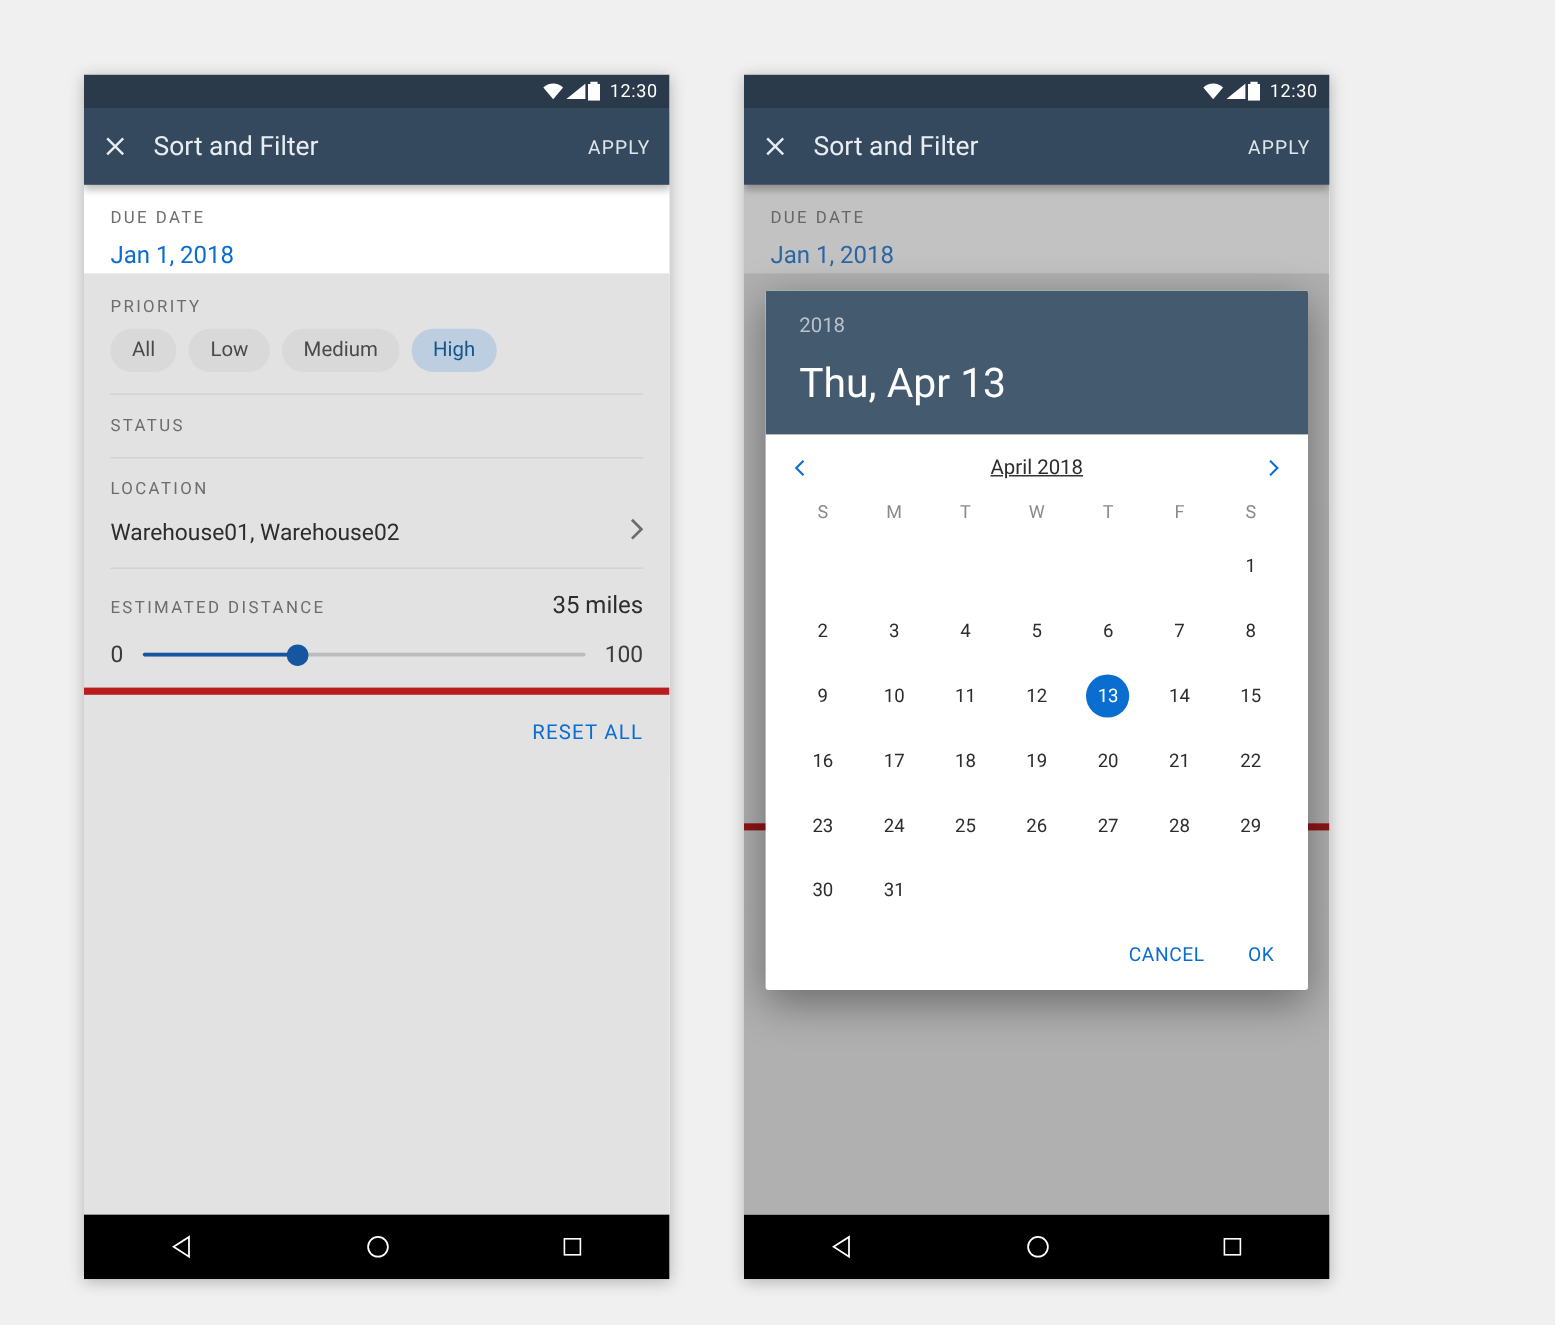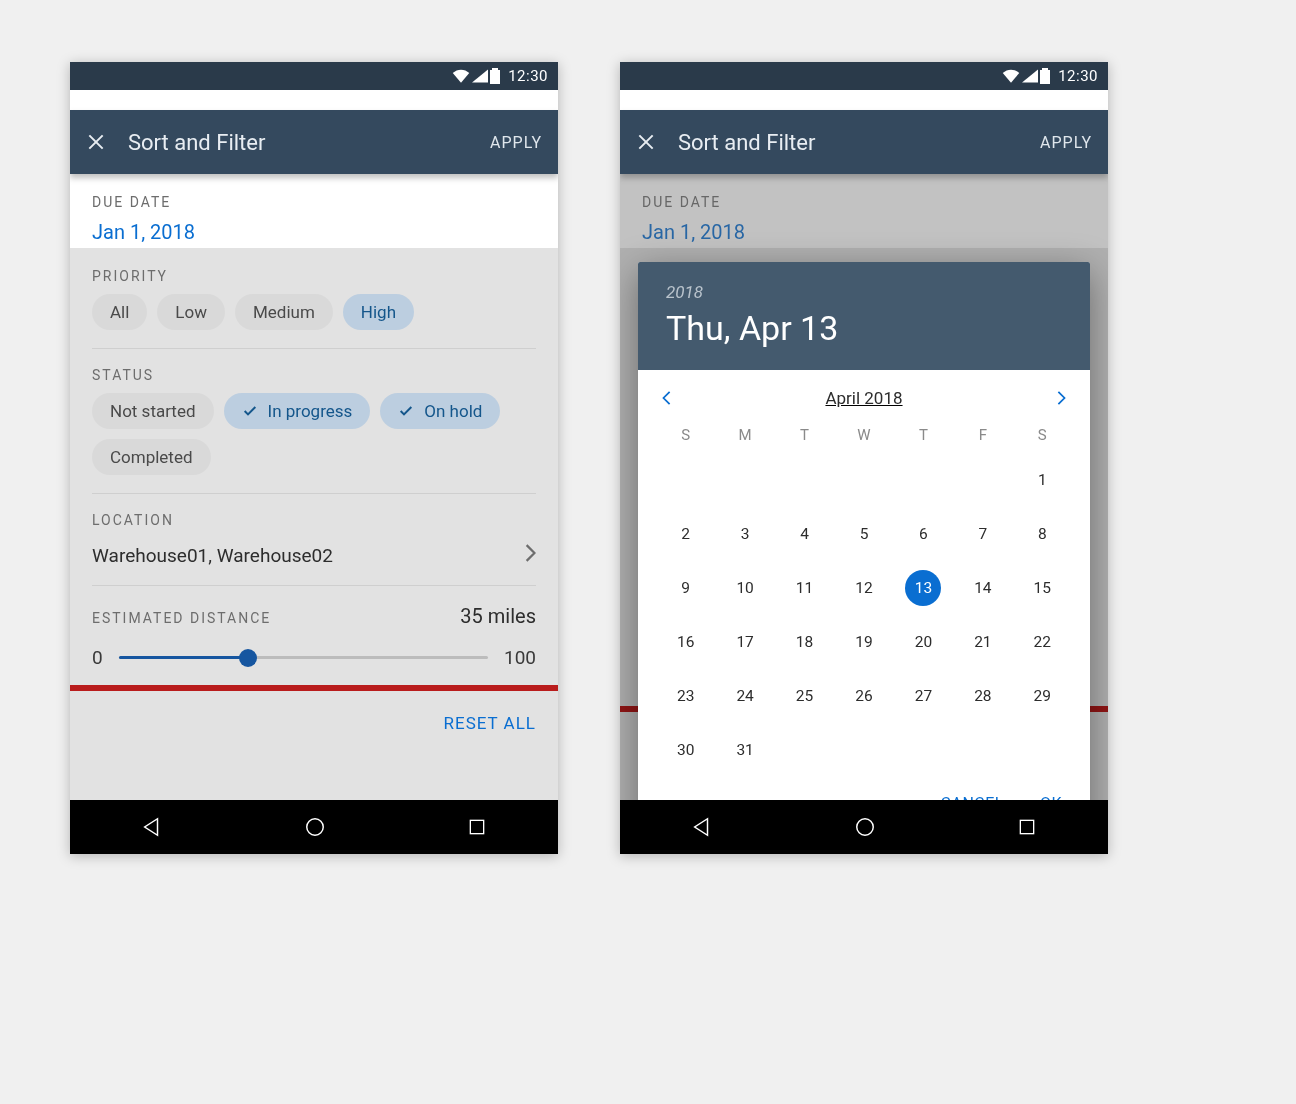--- a/index.html
+++ b/index.html
@@ -1,20 +1,20 @@
 <!DOCTYPE html>
 <html><head>
 <meta charset="utf-8">
 <style>
   * { box-sizing: border-box; margin: 0; padding: 0; font-family: -apple-system, BlinkMacSystemFont, "Segoe UI", Roboto, Helvetica, Arial, sans-serif; }
   body { background: #f0f0f0; width: 1296px; height: 1104px; position: relative; }
   .phone {
     position: absolute;
     width: 488px;
-    height: 792px;
+    height: 1004px;
     background: #fff;
     box-shadow: 0 2px 12px rgba(0,0,0,0.25);
     display: flex;
     flex-direction: column;
     overflow: hidden;
   }
   .phone.left { left: 70px; top: 62px; }
   .phone.right { left: 620px; top: 62px; }
 
   .statusbar {
@@ -35,21 +35,20 @@
     height: 64px;
     background: #34495e;
     color: #e8edf2;
     display: flex;
     align-items: center;
     padding: 0 16px;
     gap: 22px;
     box-shadow: 0 4px 6px rgba(0,0,0,0.25);
     position: relative;
     z-index: 2;
-    margin-top: 20px;
   }
   .appbar .title { font-size: 22px; flex: 1; font-weight: 400; }
   .appbar .apply { font-size: 16px; letter-spacing: 1px; color: #dfe6ec; }
   .xicon { width: 20px; height: 20px; }
 
   .content { flex: 1; background: #e2e2e2; position: relative; overflow: hidden; }
   .card { background: #fff; padding: 20px 22px 4px; }
   .grey-card { background: #e2e2e2; padding: 20px 22px 16px; }
 
   .section-label {
@@ -89,21 +88,21 @@
   .dim { position:absolute; inset:0; background: rgba(0,0,0,0.22); z-index:3; }
 
   .datepicker {
     position:absolute; z-index:5;
     left:18px; right:18px; top:88px;
     background:#fff; border-radius:2px;
     box-shadow: 0 10px 36px rgba(0,0,0,0.4);
     overflow:hidden;
   }
   .dp-header { background:#445a6e; color:#fff; padding: 20px 28px 22px; }
-  .dp-year { color:#b9c3cc; font-size:17px; margin-bottom:6px;font-style:italic; }
+  .dp-year { color:#b9c3cc; font-size:17px; margin-bottom:18px; }
   .dp-date { font-size:34px; font-weight:400; }
 
   .dp-nav { display:flex; align-items:center; justify-content:space-between; padding:18px 22px 10px;text-decoration:underline; }
   .dp-month { font-size:17px; color:#2d2d2d; }
   .dp-arrow { color:#0a6ed1; width:14px; height:14px; }
 
   .dp-grid { display:grid; grid-template-columns: repeat(7, 1fr); row-gap: 18px; padding: 8px 18px 16px; text-align:center; }
   .dp-dow { color:#8a8a8a; font-size:15px; }
   .dp-day { font-size:15.5px; color:#2d2d2d; justify-self:center; width:36px; height:36px; line-height:36px; border-radius:50%; }
   .dp-day.sel { background:#0a6ed1; color:#fff; }
@@ -148,36 +147,20 @@
       <div class="chips">
         <span class="chip">All</span>
         <span class="chip">Low</span>
         <span class="chip">Medium</span>
         <span class="chip selected">High</span>
       </div>
 
       <div class="divider"></div>
 
       <div class="section-label">STATUS</div>
-      <div class="chips">
-        <span class="chip">Not started</span>
-        <span class="chip selected">
-          <svg class="check" viewBox="0 0 24 24">
-              <path fill="none" stroke="#14568b" stroke-width="3" d="M4 12l5 5L20 6"></path>
-            </svg>
-          <span>In progress</span>
-        </span>
-        <span class="chip selected">
-          <svg class="check" viewBox="0 0 24 24">
-              <path fill="none" stroke="#14568b" stroke-width="3" d="M4 12l5 5L20 6"></path>
-            </svg>
-          <span>On hold</span>
-        </span>
-        <span class="chip">Completed</span>
-      </div>
 
       <div class="divider"></div>
 
       <div class="section-label">LOCATION</div>
       <div class="row">
         <div class="location-value">Warehouse01, Warehouse02</div>
         <svg class="chevron" width="12" height="18" viewBox="0 0 10 16">
             <path fill="none" stroke="#6d6d6d" stroke-width="2" d="M2 1l7 7-7 7"></path>
           </svg>
       </div>

